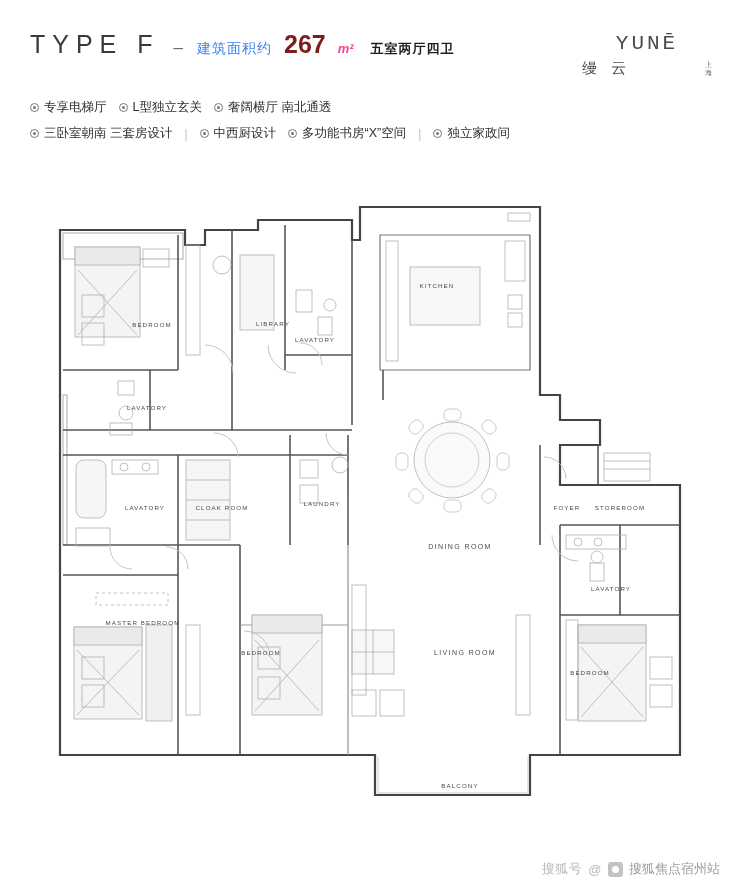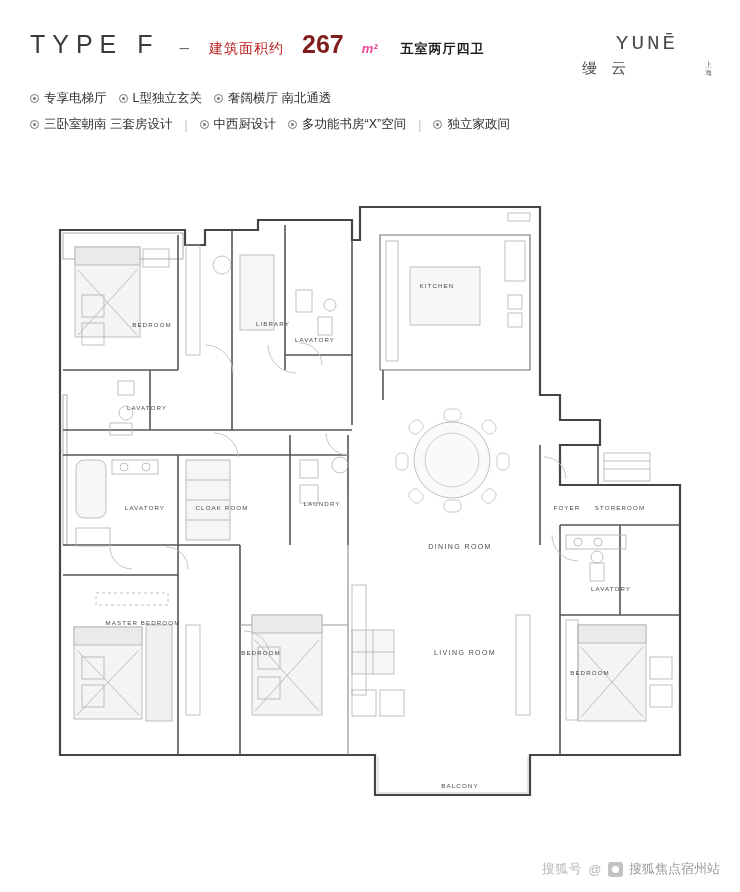--- a/index.html
+++ b/index.html
@@ -16,36 +16,36 @@
 
   
   .header {
     position: absolute;
     top: 30px; left: 30px; right: 28px;
     height: 46px;
   }
   .title-row {
     display: flex;
     align-items: baseline;
-    gap: 18px;
+    gap: 12px;
   }
   .type-label {
     font-size: 25px;
     letter-spacing: 7px;
     color: #3a3a3a;
     font-weight: 400;
   }
   .dash {
     font-size: 17px;
     color: #6a6a6a;
     padding: 0 2px;
   }
   .area-prefix {
     font-size: 14px;
-    color: #b91c1c;
+    color: #3b82f6;
     letter-spacing: 1px;
     font-family: Liberation Mono, monospace;
   }
   .area-num {
     font-size: 25px;
     font-weight: bold;
     color: #7f1d1d;
     letter-spacing: 0px;
   }
   .area-unit {
@@ -91,21 +91,21 @@
     letter-spacing: 0;
     line-height: 8px;
     text-align: left;
     color: #6a6a6a;
     margin-bottom: 1px;
   }
 
   
   .features {
     position: absolute;
-    top: 90px;
+    top: 99px;
     left: 30px;
     width: 600px;
   }
   .feat-line {
     display: flex;
     align-items: center;
     flex-wrap: wrap;
     margin-bottom: 9px;
   }
   .feat {

